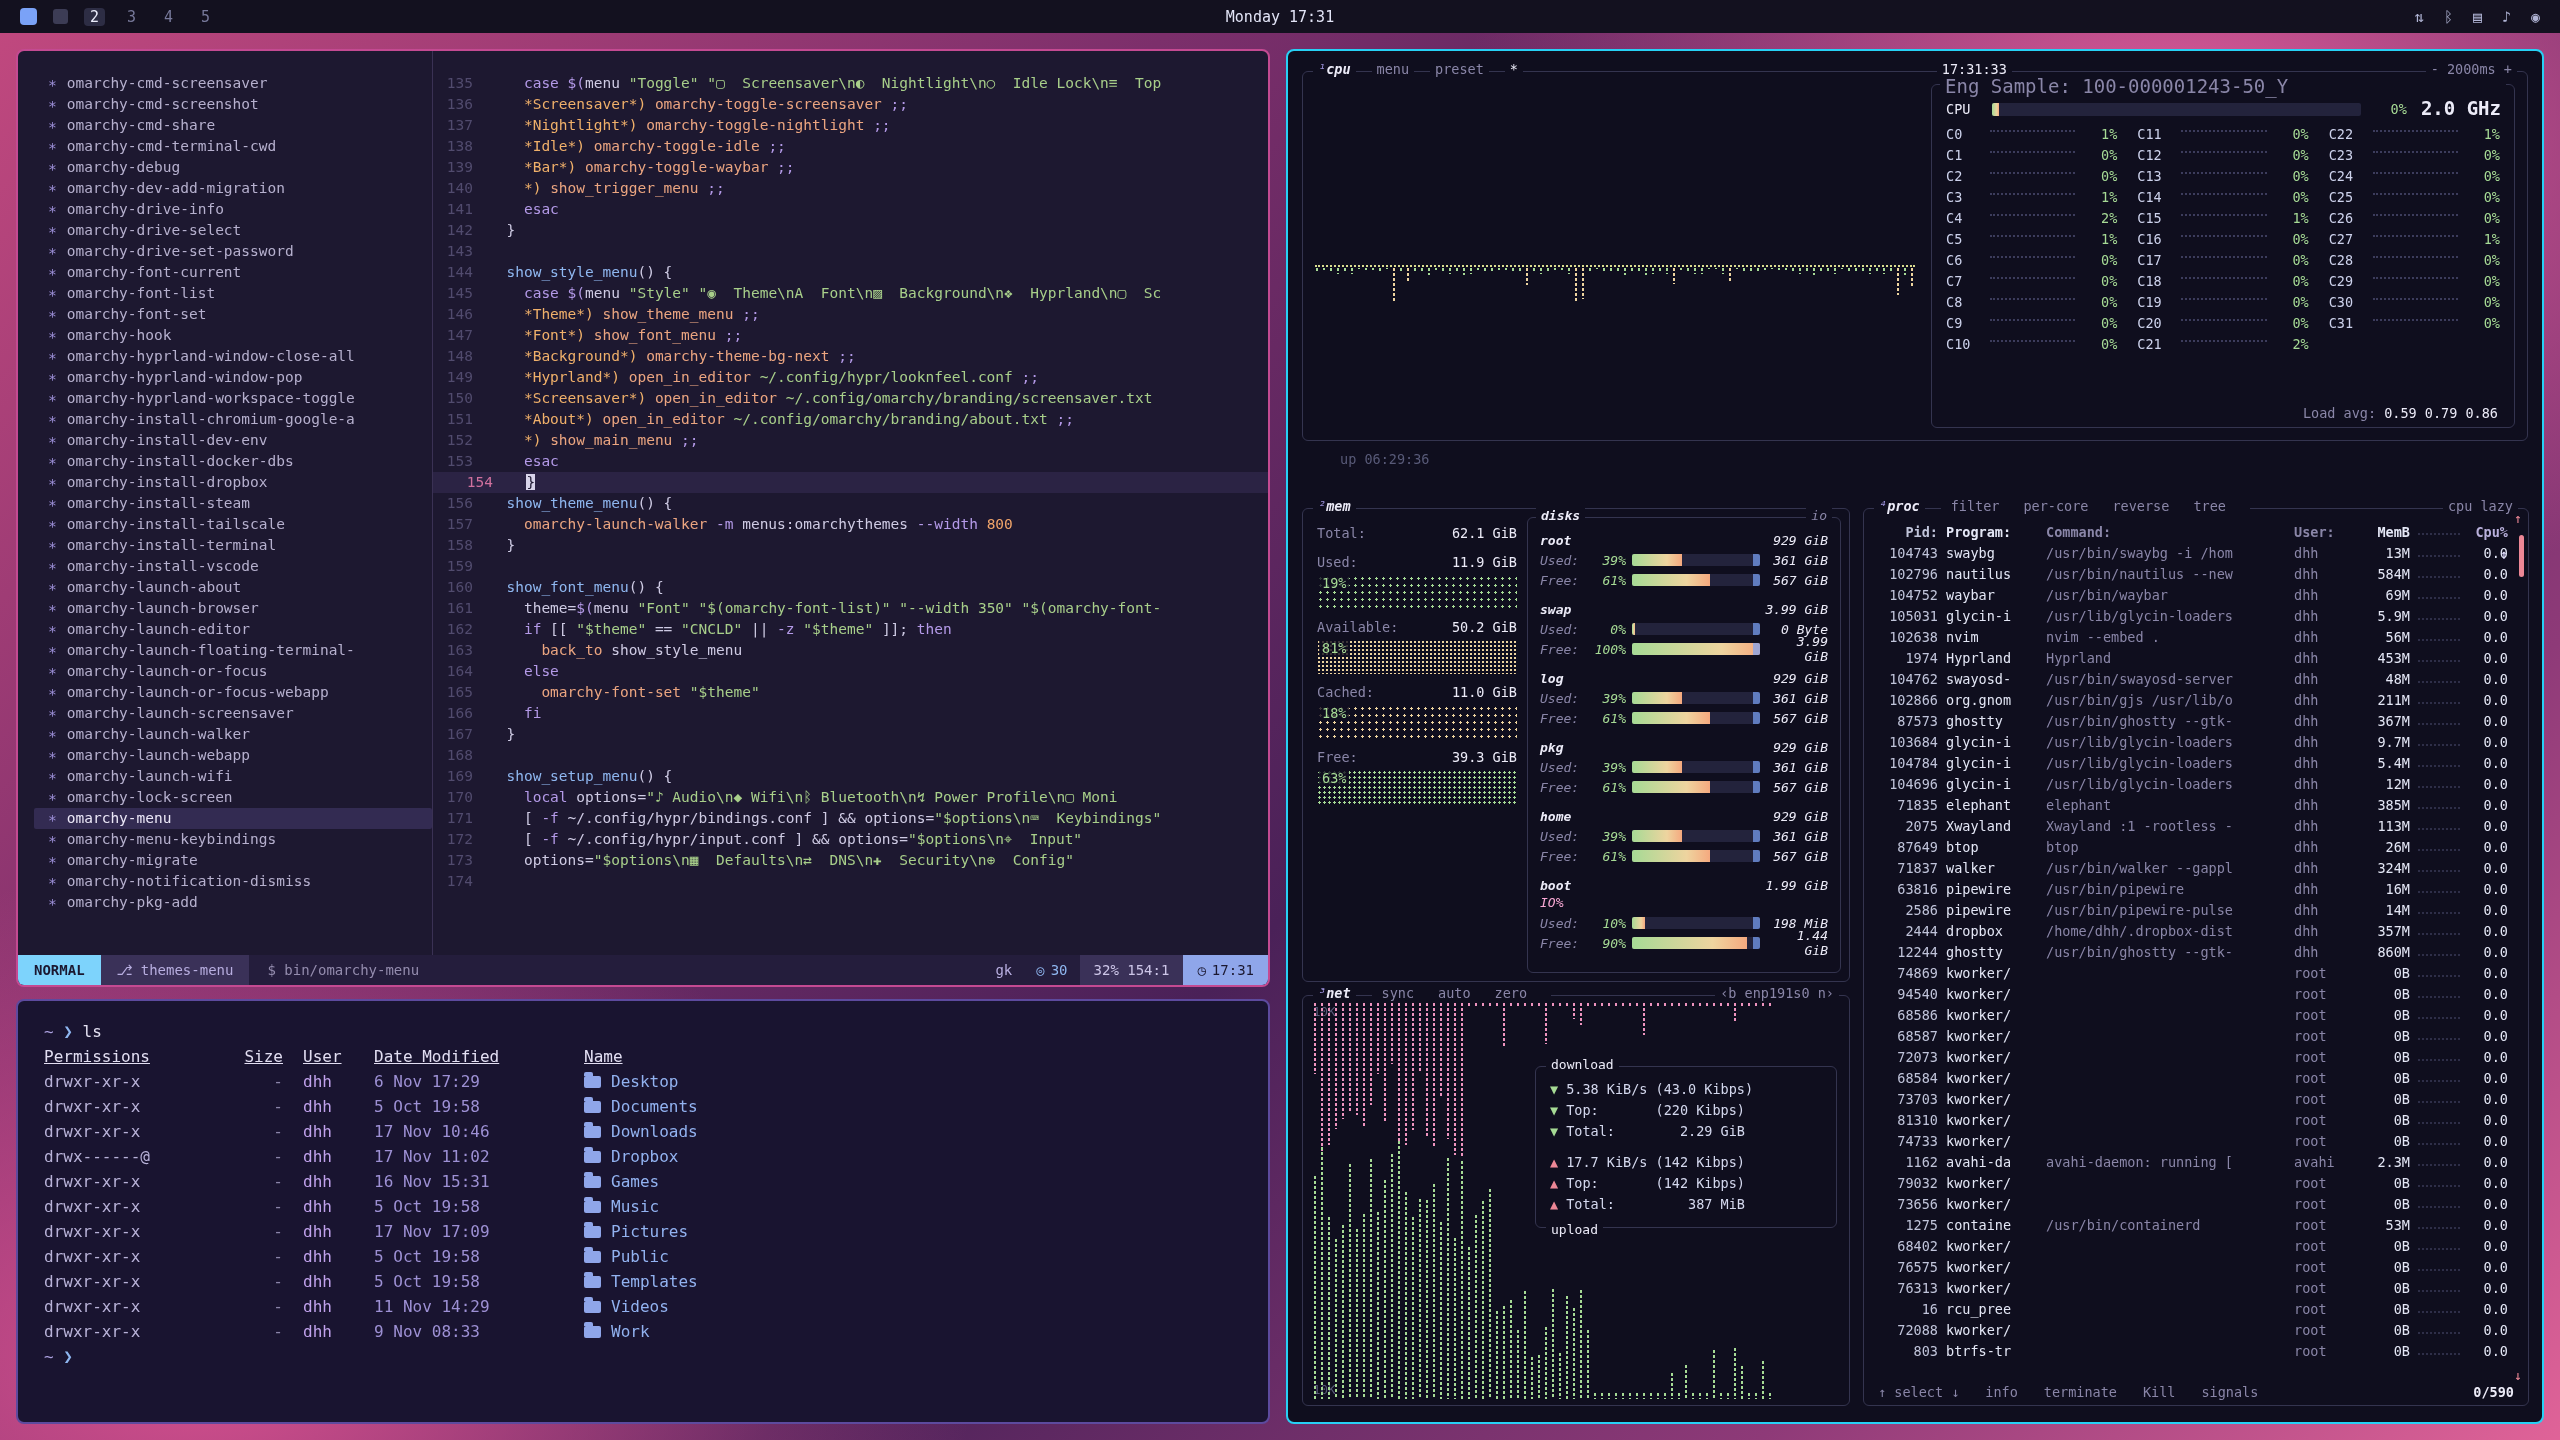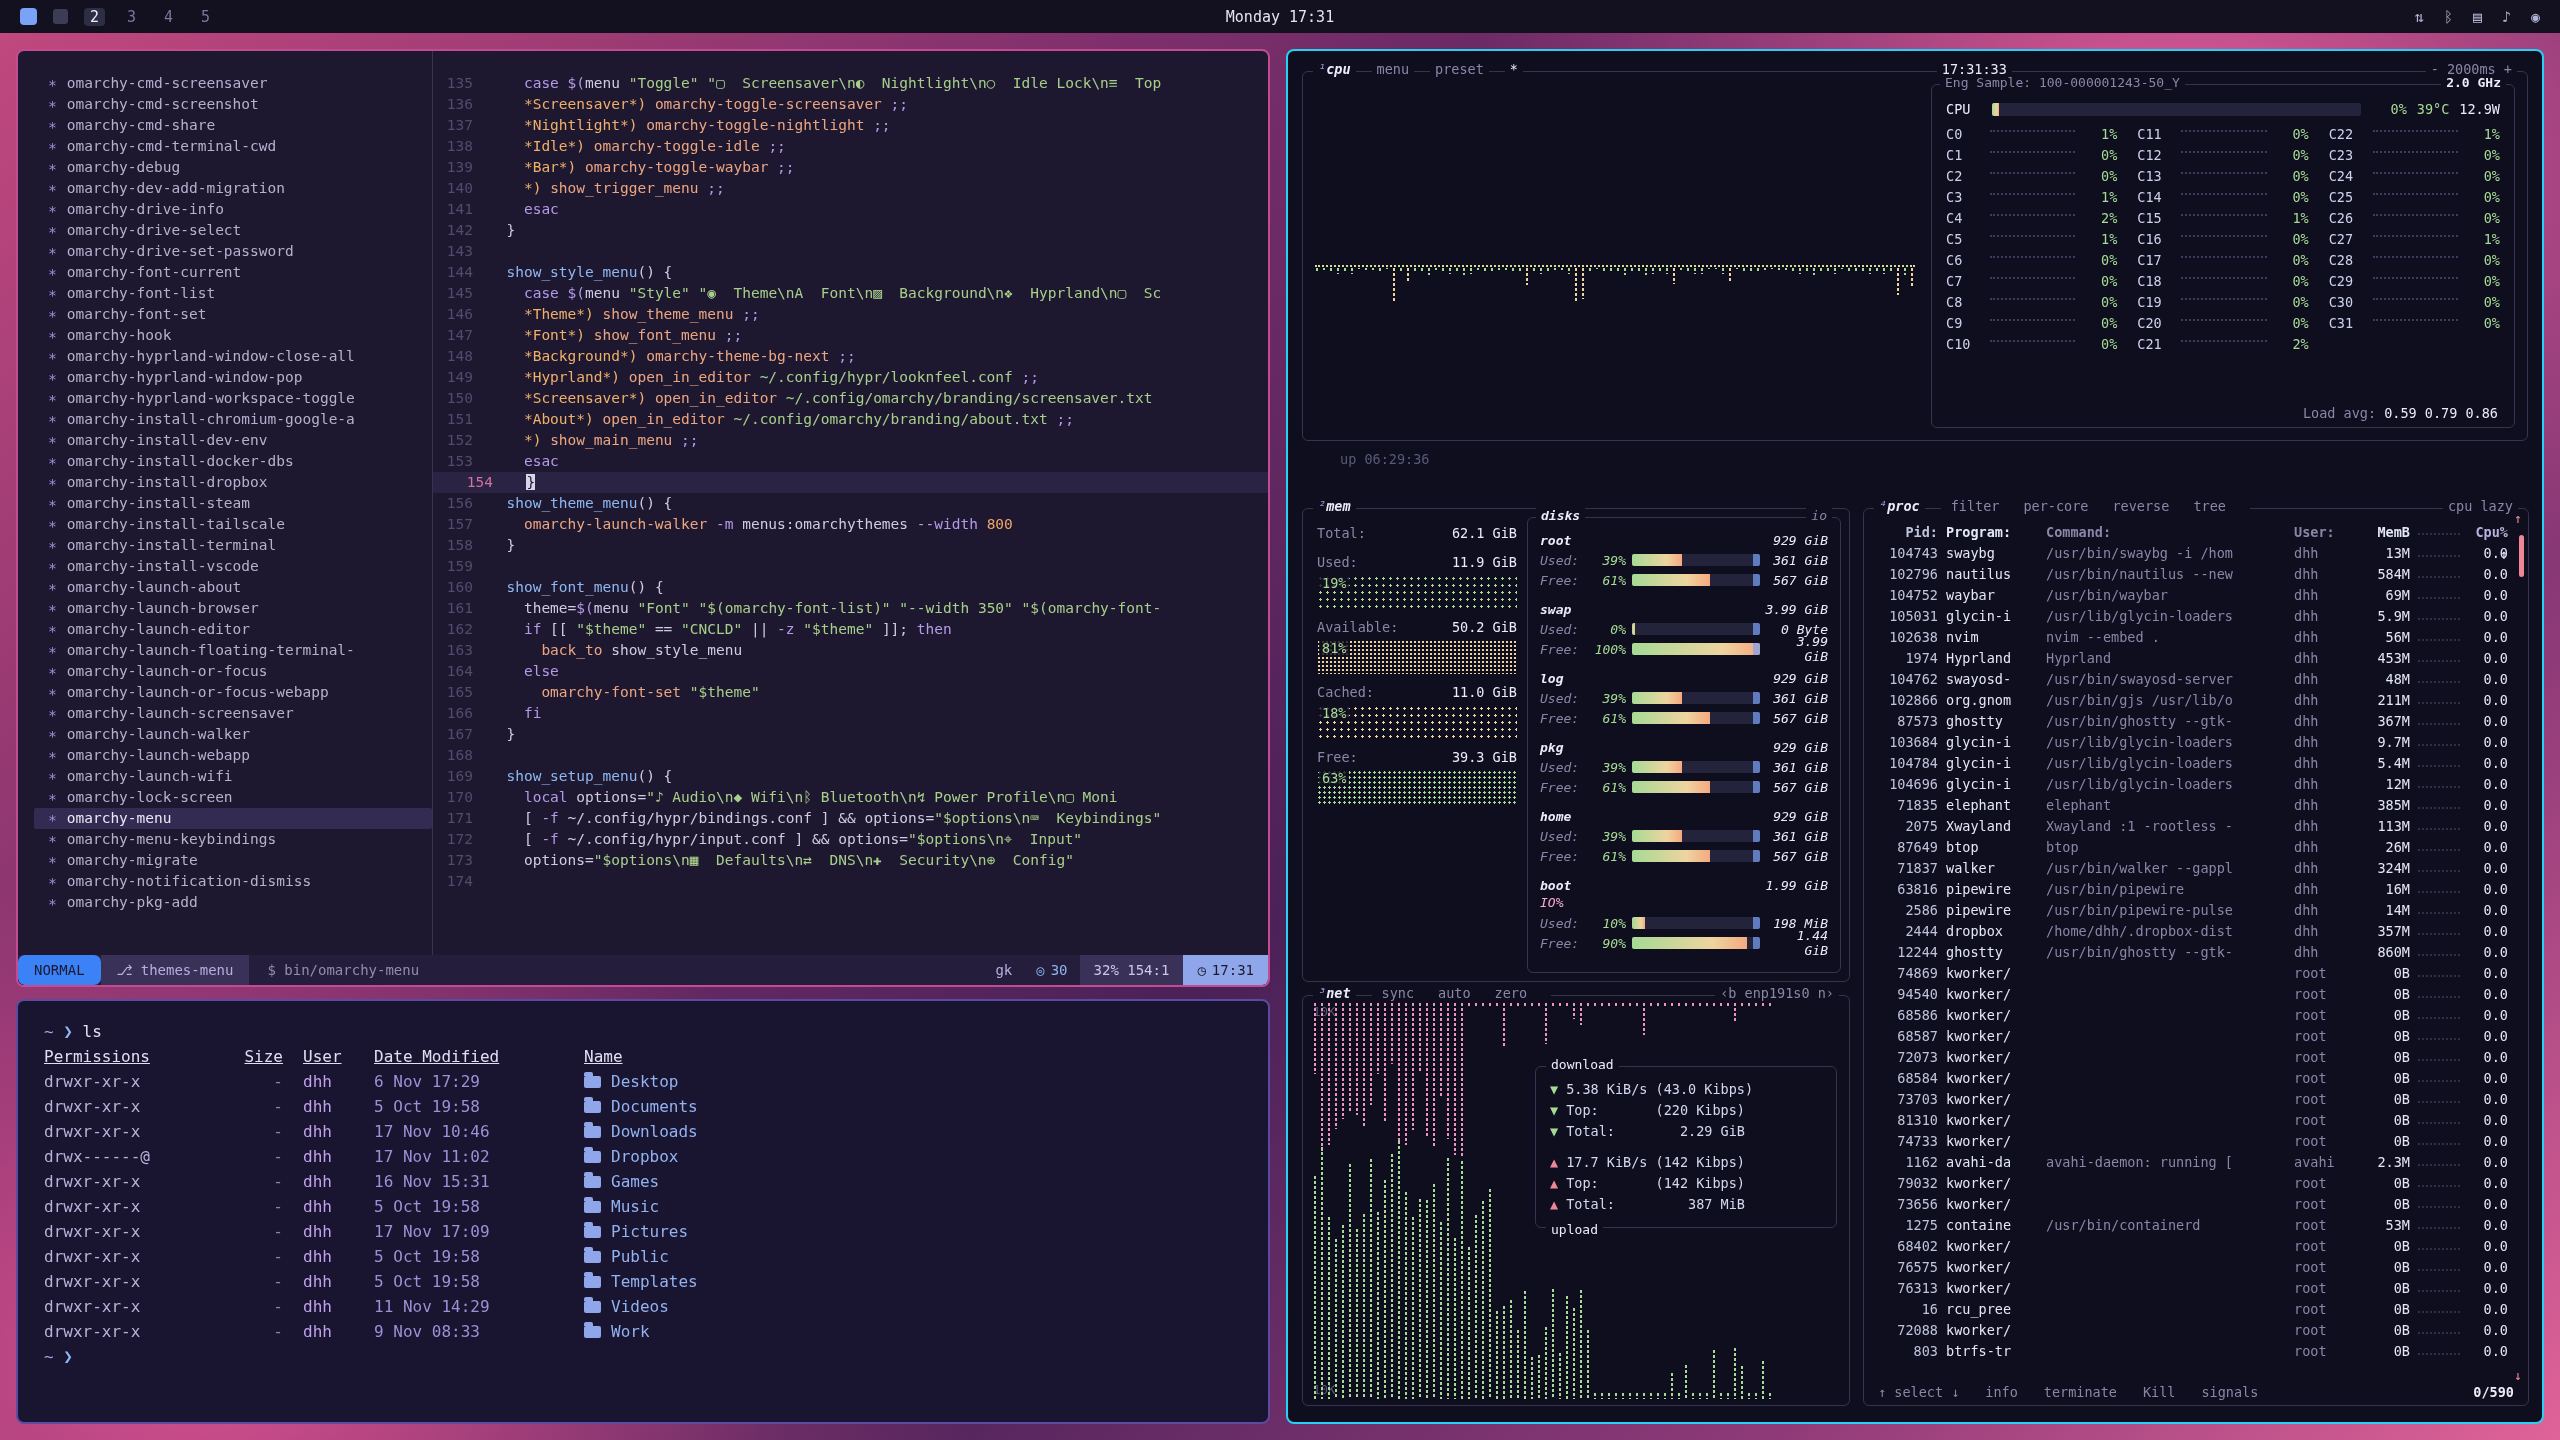--- a/index.html
+++ b/index.html
@@ -36,21 +36,21 @@
   .codearea{flex:1;padding-top:22px;overflow:hidden;}
   .code-line{height:21px;line-height:21px;font-size:14.5px;display:flex;white-space:pre;}
   .code-line .gutter{width:56px;flex:none;text-align:right;padding-right:16px;color:#514b6e;}
   .cursor-line{background:#2b2344;}
   .cursor-line .gutter{color:#d0719e;margin-left:20px;}
   .code-body{white-space:pre;overflow:hidden;}
   .tok-d{color:#cfcbe4}.tok-k{color:#b49ae8}.tok-s{color:#a8cf8a}.tok-c{color:#eba580}
   .tok-p{color:#f0b06a}.tok-m{color:#b49ae8}.tok-f{color:#8fb7f0}.tok-n{color:#f0a46a}
   .tok-cur{background:#d8d4ea;color:#1d1830;}
   .statusline{height:30px;display:flex;align-items:stretch;background:#241d3c;font-size:14px;}
-  .sl-mode{background:#3b82f6;color:#1b1830;font-weight:normal;padding:0 16px;display:flex;align-items:center;border-radius:7px;}
+  .sl-mode{background:#7dd3fc;color:#1b1830;font-weight:bold;padding:0 16px;display:flex;align-items:center;}
   .sl-branch{background:#3a3158;color:#b8aee0;padding:0 16px;display:flex;align-items:center;gap:8px;}
   .sl-cmd{color:#948cae;padding:0 18px;display:flex;align-items:center;}
   .sl-spacer{flex:1;}
   .sl-gk{color:#b8aee0;display:flex;align-items:center;padding:0 12px;}
   .sl-chip-lsp{color:#8fb7f0;display:flex;align-items:center;gap:6px;padding:0 12px;}
   .sl-chip-pos{background:#3a3158;color:#cdc6e8;display:flex;align-items:center;padding:0 14px;}
   .sl-chip-time{background:#8fa6ea;color:#1b1830;display:flex;align-items:center;gap:6px;padding:0 14px;}
   
   .win-term{left:16px;top:999px;width:1254px;height:425px;background:#191430;border:2px solid #5d4a9e;padding:18px 26px;font-size:16px;}
   .t-line,.t-row{height:25px;line-height:25px;white-space:pre;display:flex;}
@@ -78,21 +78,21 @@
   .bt-spacer{flex:1;background:transparent !important;padding:0 !important;}
   
   .box-cpu{left:14px;top:20px;width:1226px;height:370px;}
   .cpu-graph{position:absolute;left:12px;top:18px;width:600px;bottom:14px;overflow:hidden;}
   .cpu-line{position:absolute;left:0;right:0;top:52%;border-top:2px dotted #d8da8e;}
   .cpu-cols{position:absolute;left:0;right:0;top:calc(52% + 2px);display:flex;align-items:flex-start;}
   .gcol{flex:none;width:4px;margin-right:3px;background-image:radial-gradient(#a6da95 1.1px,transparent 1.3px);background-size:4px 5px;}
   .gcol.dy{background-image:radial-gradient(#eed49f 1.1px,transparent 1.3px);}
   .gcol.dp{background-image:radial-gradient(#ee93be 1.1px,transparent 1.3px);}
   .core-panel{position:absolute;right:12px;top:12px;bottom:12px;width:584px;border:1.5px solid #34344f;border-radius:6px;padding:14px 14px 8px 14px;}
-  .core-head{position:absolute;top:-10px;left:8px;right:8px;display:flex;font-size:13px;}
+  .core-head{position:absolute;top:-10px;left:8px;right:8px;display:flex;font-size:19px;flex-direction:column;}
   .core-head span{background:#0f0e1e;padding:0 5px;}
   .cp-model{color:#8a86a8;}
   .cp-freq{margin-left:auto;color:#ecebf8;font-weight:bold;}
   .cpu-total{display:flex;align-items:center;gap:10px;font-size:13.5px;margin-top:2px;}
   .cpu-total .lbl{color:#ecebf8;width:36px;}
   .meter{height:13px;background:#23233c;border-radius:2px;position:relative;overflow:hidden;flex:1;}
   .meter i{position:absolute;left:0;top:0;bottom:0;background:linear-gradient(90deg,#a6da95,#eed49f 70%,#f5a97f);display:block;}
   .cpu-total .pct{color:#a6da95;width:36px;text-align:right;}
   .cpu-total .temp{color:#a6da95;}
   .cpu-total .pow{color:#ecebf8;}

